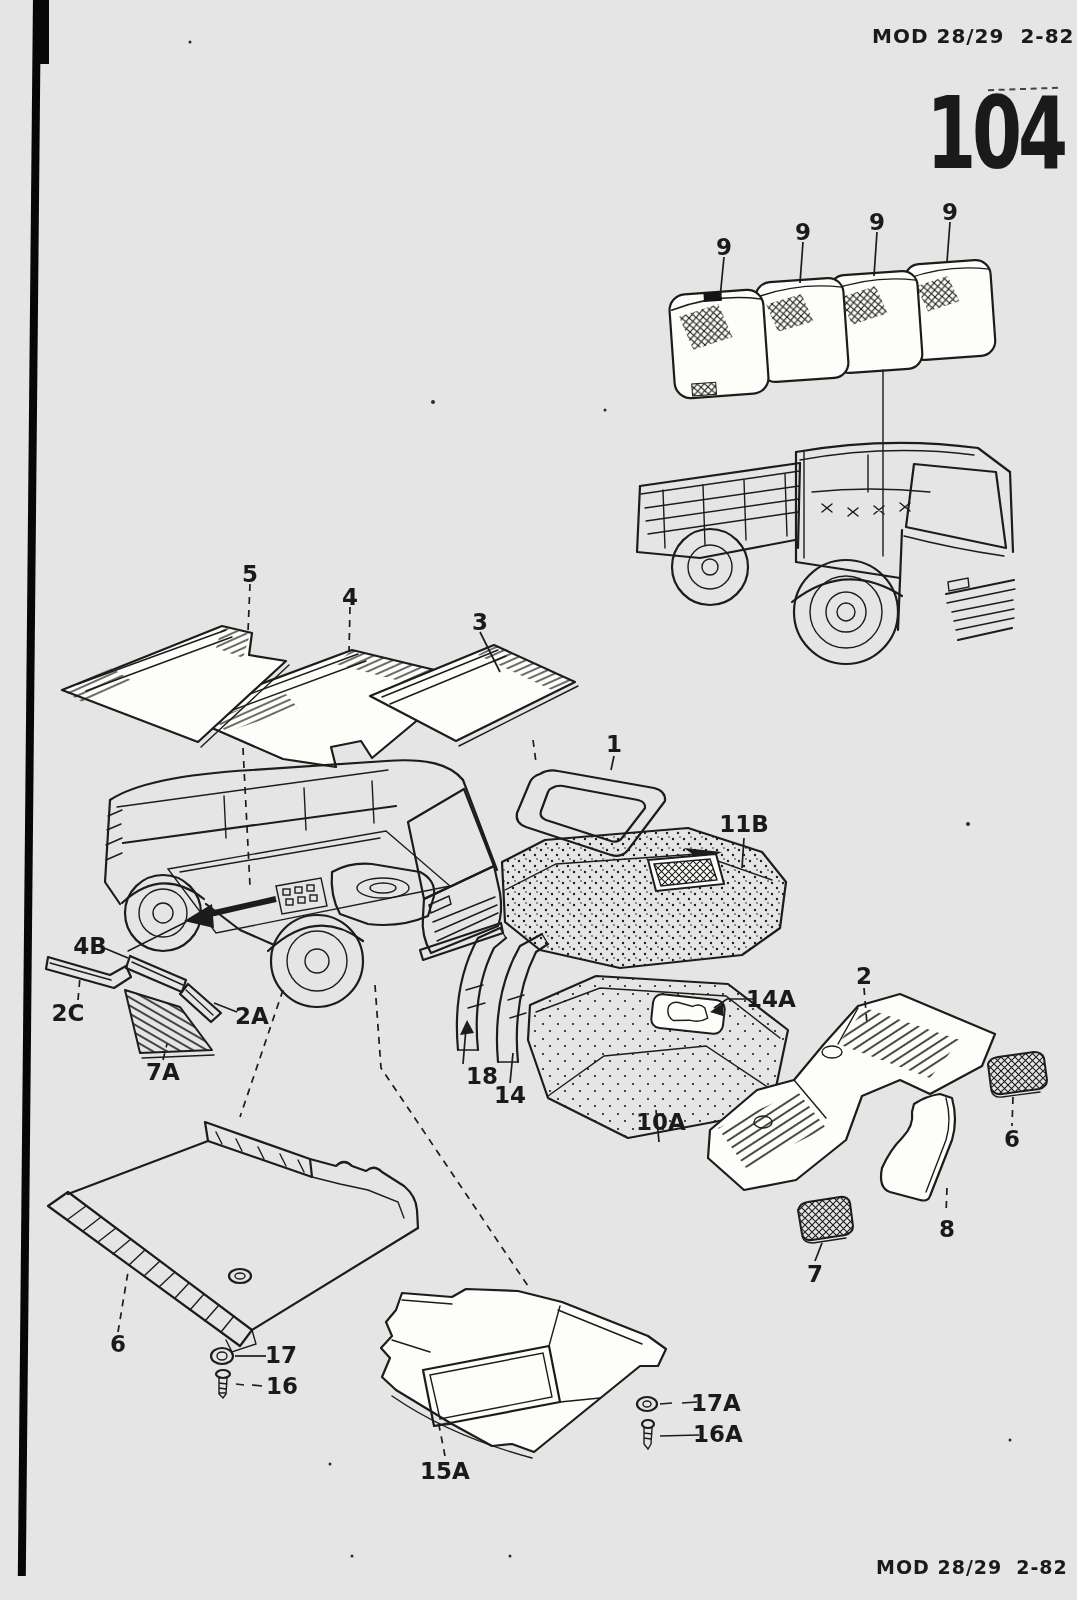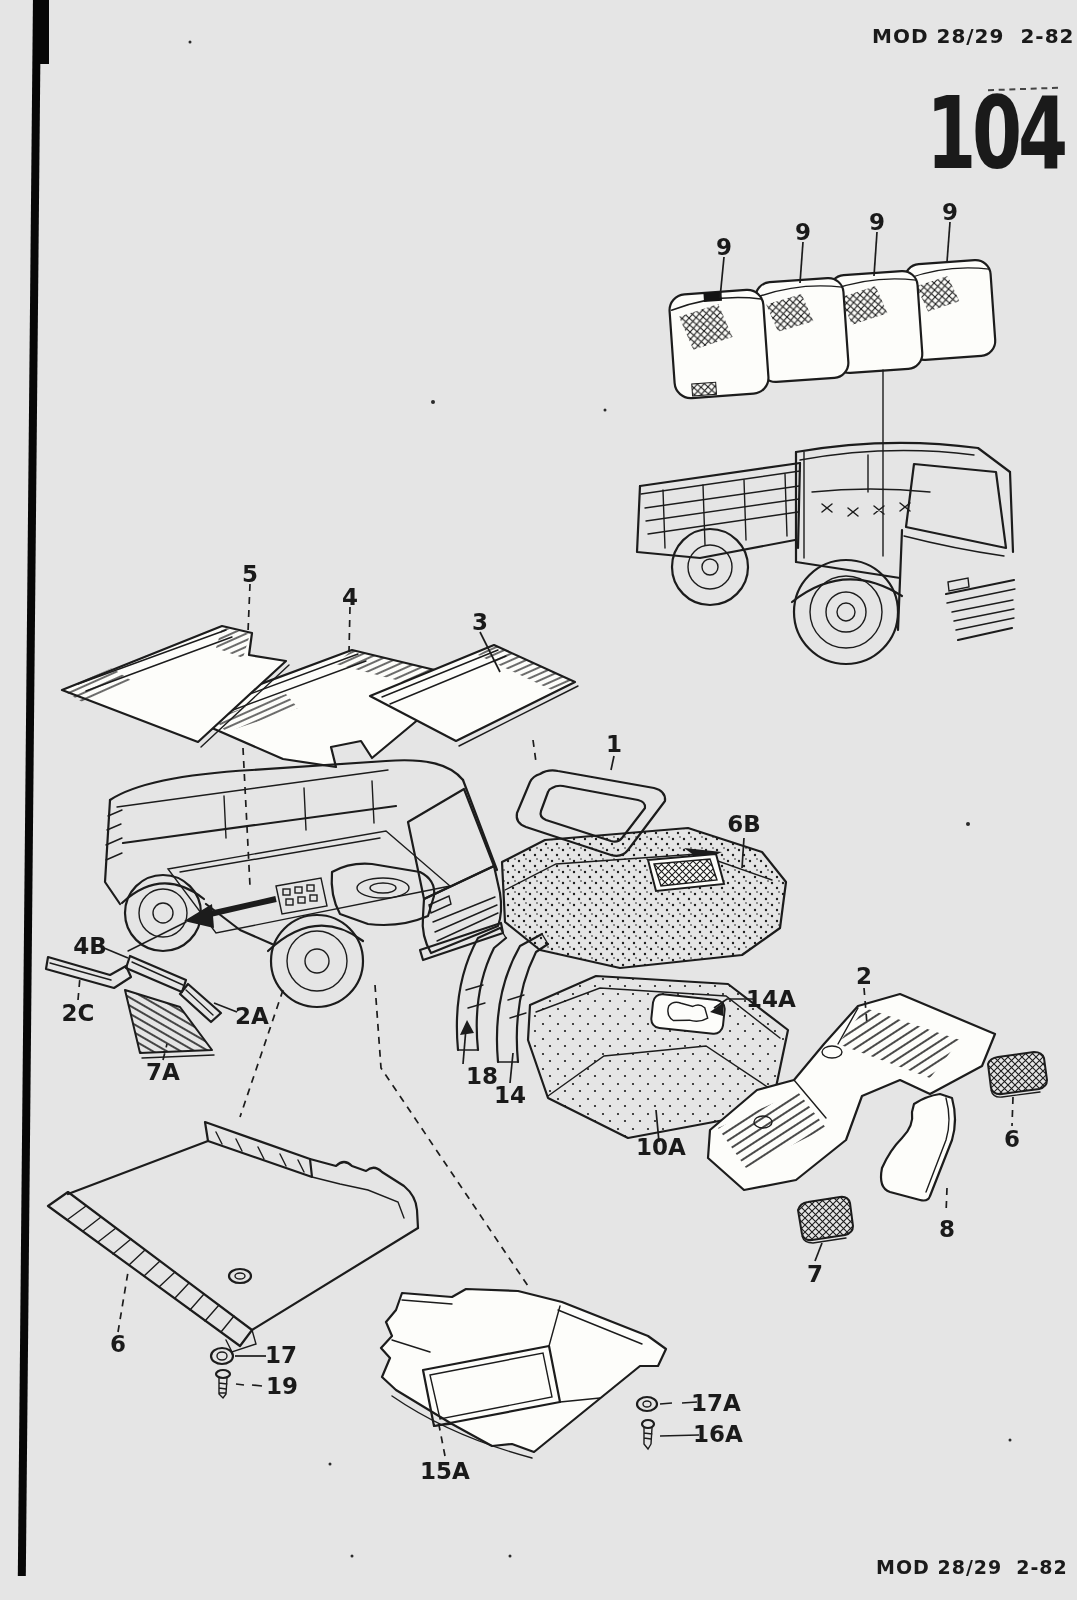--- a/index.html
+++ b/index.html
@@ -356,36 +356,36 @@
   </svg>
 
   <div class="lbl" style="left:724px;top:247px">9</div>
   <div class="lbl" style="left:803px;top:232px">9</div>
   <div class="lbl" style="left:877px;top:222px">9</div>
   <div class="lbl" style="left:950px;top:212px">9</div>
   <div class="lbl" style="left:250px;top:574px">5</div>
   <div class="lbl" style="left:350px;top:597px">4</div>
   <div class="lbl" style="left:480px;top:622px">3</div>
   <div class="lbl" style="left:614px;top:744px">1</div>
-  <div class="lbl" style="left:744px;top:824px">6B</div>
+  <div class="lbl" style="left:744px;top:824px">11B</div>
   <div class="lbl" style="left:90px;top:946px">4B</div>
-  <div class="lbl" style="left:78px;top:1013px">2C</div>
+  <div class="lbl" style="left:68px;top:1013px">2C</div>
   <div class="lbl" style="left:252px;top:1016px">2A</div>
   <div class="lbl" style="left:163px;top:1072px">7A</div>
   <div class="lbl" style="left:482px;top:1076px">18</div>
   <div class="lbl" style="left:510px;top:1095px">14</div>
   <div class="lbl" style="left:771px;top:999px">14A</div>
   <div class="lbl" style="left:864px;top:976px">2</div>
-  <div class="lbl" style="left:661px;top:1147px">10A</div>
+  <div class="lbl" style="left:661px;top:1122px">10A</div>
   <div class="lbl" style="left:1012px;top:1139px">6</div>
   <div class="lbl" style="left:947px;top:1229px">8</div>
   <div class="lbl" style="left:815px;top:1274px">7</div>
   <div class="lbl" style="left:118px;top:1344px">6</div>
   <div class="lbl" style="left:281px;top:1355px">17</div>
-  <div class="lbl" style="left:282px;top:1386px">19</div>
+  <div class="lbl" style="left:282px;top:1386px">16</div>
   <div class="lbl" style="left:445px;top:1471px">15A</div>
   <div class="lbl" style="left:716px;top:1403px">17A</div>
   <div class="lbl" style="left:718px;top:1434px">16A</div>
 
   <div class="ftr">
     <span>MOD 28/29</span>
     <span>2-82</span>
   </div>
 </div>
 

